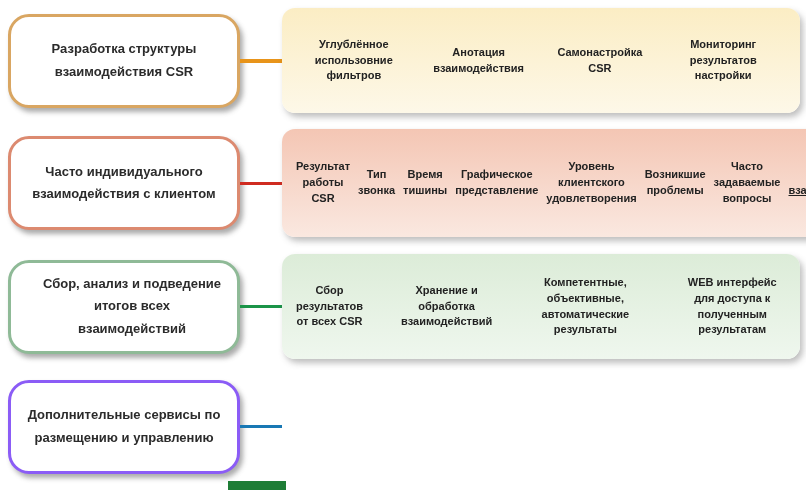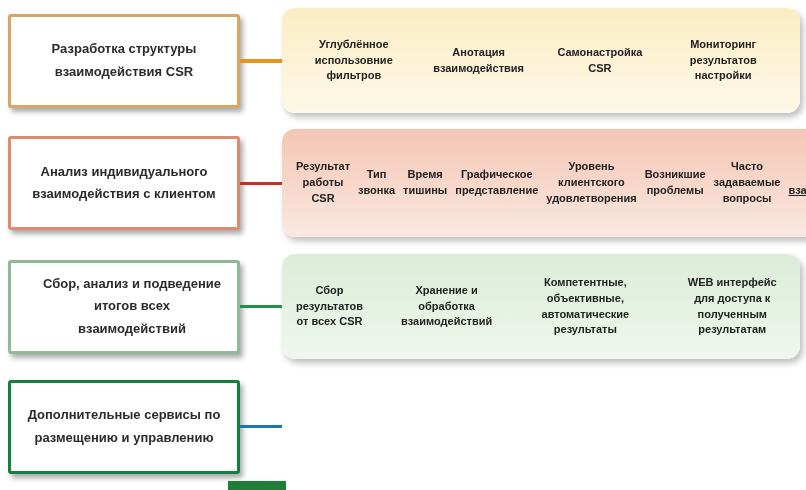--- a/index.html
+++ b/index.html
@@ -9,31 +9,31 @@
     font-family:"Liberation Sans", sans-serif;
   }
   .row { position:absolute; left:8px; right:6px; display:flex; align-items:center; }
   .row-0 { top:8px;   height:105px; }
   .row-1 { top:129px; height:108px; }
   .row-2 { top:254px; height:105px; }
   .row-3 { top:375px; height:103px; }
 
   .left-box {
     flex:none; width:232px; height:94px;
-    background:#ffffff; border-radius:3px;
+    background:#ffffff; border-radius:21px;
     display:flex; align-items:center; justify-content:center;
     padding:4px 12px; box-sizing:border-box;
     text-align:center; font-weight:bold; font-size:13px; color:#2b2b2b;
     line-height:1.7;
     box-shadow:3px 4px 5px rgba(70,70,70,0.45);
   }
   .lb-0 { border:3px solid #d9a662; }
   .lb-1 { border:3px solid #dc8a70; }
   .lb-2 { border:3px solid #8fba97;padding-left:28px; }
-  .lb-3 { border:3px solid #15803d; }
+  .lb-3 { border:3px solid #8b5cf6; }
 
   .connector { flex:none; width:42px; height:3px; }
   .conn-0 { background:#e8941a; height:4px; }
   .conn-1 { background:#cf2b20; }
   .conn-2 { background:#1b9448; }
   .conn-3 { background:#1878b4; }
 
   .panel {
     flex:1; height:100%;
     border-radius:13px;
@@ -80,21 +80,21 @@
   <div class="panel panel-0">
     <div class="panel-item mw110">Углублённое использовние фильтров</div>
     <div class="panel-item mw115">Анотация взаимодействия</div>
     <div class="panel-item mw105">Самонастройка CSR</div>
     <div class="panel-item mw120">Мониторинг результатов настройки</div>
   </div>
 </div>
 
 <div class="row row-1">
   <div class="left-box lb-1">
-    <div>Анализ индивидуального взаимодействия с клиентом</div>
+    <div>Часто индивидуального взаимодействия с клиентом</div>
   </div>
   <div class="connector conn-1"></div>
   <div class="panel panel-1">
     <div class="panel-line">
       <div class="panel-item mw95">Результат работы CSR</div>
       <div class="panel-item mw80">Тип звонка</div>
       <div class="panel-item mw70">Время тишины</div>
       <div class="panel-item mw115">Графическое представление</div>
     </div>
     <div class="panel-line">

